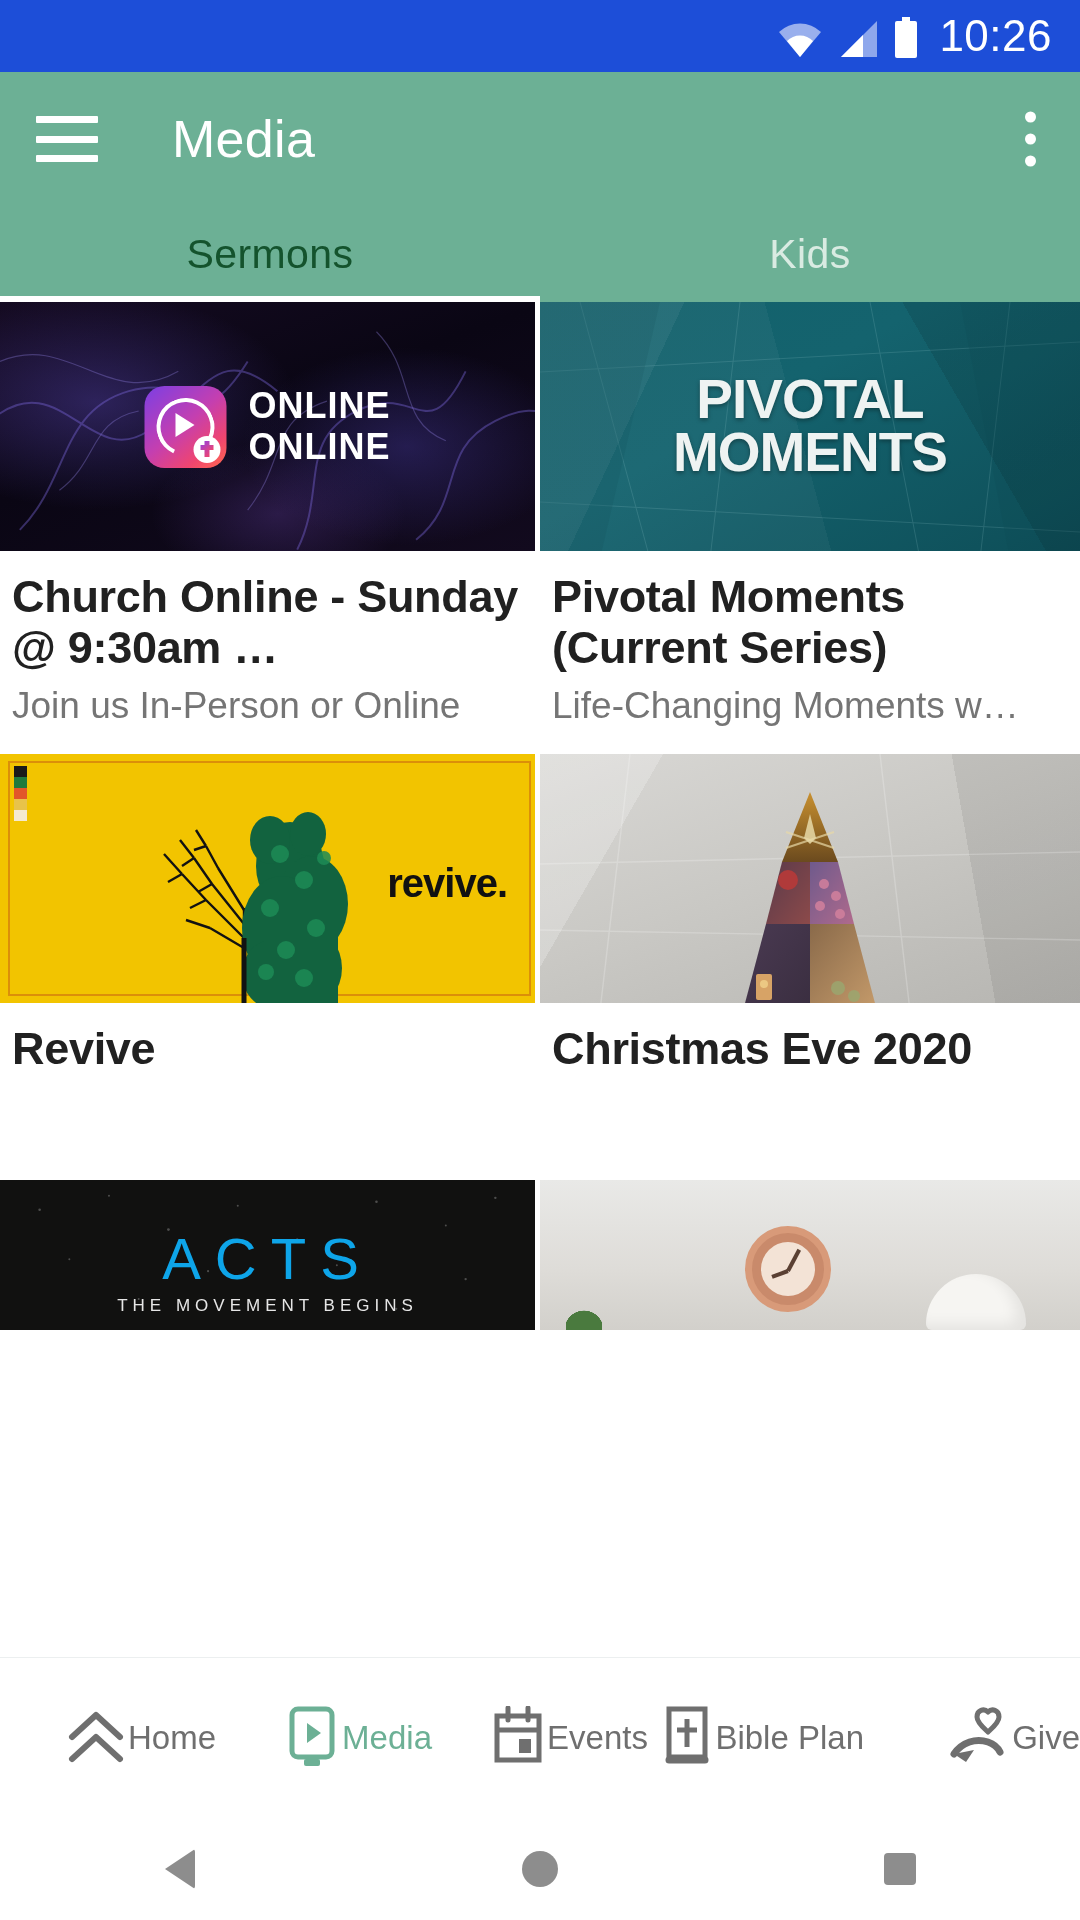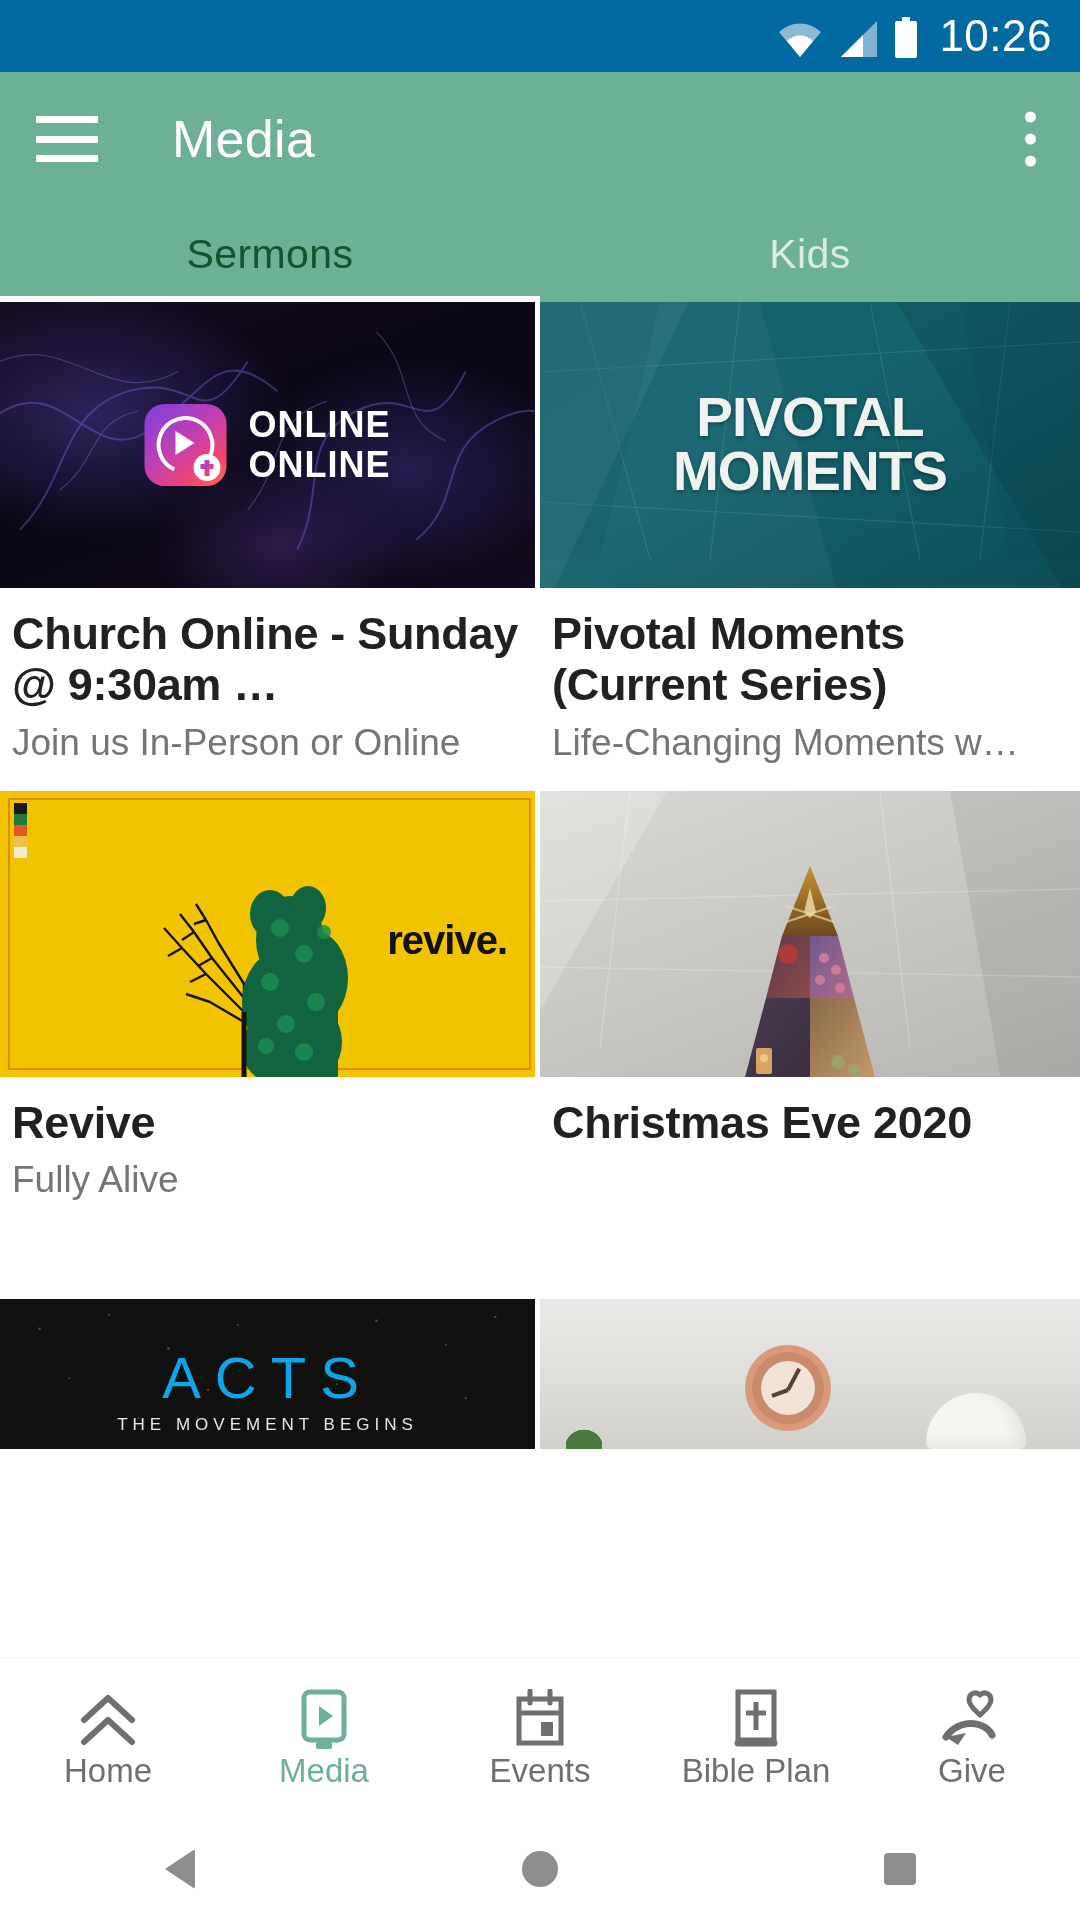--- a/index.html
+++ b/index.html
@@ -6,21 +6,21 @@
   html,body { width:1080px; height:1920px; }
   body {
     font-family:"Liberation Sans", sans-serif;
     background:#ffffff;
     overflow:hidden;
     position:relative;
   }
 
   
   .status-bar{
-    height:72px; background:#0369a1;
+    height:72px; background:#1d4ed8;
     display:flex; align-items:center; justify-content:flex-end;
     padding:0 28px 0 0; gap:14px;
   }
   .sb-icons{ display:flex; align-items:flex-end; gap:14px; height:46px; }
   .ic-wifi{ width:46px; height:40px; position:relative; }
   .ic-wifi svg,.ic-cell svg,.ic-batt svg{ display:block; }
   .sb-time{
     color:#ffffff; font-size:44px; letter-spacing:0.5px;
     font-family:"Liberation Sans", sans-serif; line-height:1;
     margin-left:6px;
@@ -64,21 +64,21 @@
 
   
   .content{
     position:absolute; top:302px; left:0; right:0; bottom:163px;
     background:#ffffff; overflow:hidden;
   }
   .row{ display:flex; width:100%; }
   .cell{ width:50%; position:relative; }
 
   .thumb{
-    width:100%; height:286px; position:relative; overflow:hidden;
+    width:100%; height:249px; position:relative; overflow:hidden;
     background:#222;
   }
   .thumb.sep-right{ border-right:5px solid #ffffff; }
 
   .meta{ padding:20px 16px 0 12px; }
   .card-title{
     font-size:45px; font-weight:700; color:#212121; line-height:1.14;
     letter-spacing:-0.3px;
   }
   .card-sub{
@@ -211,22 +211,22 @@
     background:radial-gradient(circle at 50% 100%, #4a7a3e 0 55%, transparent 56%);
   }
 
   
   .bottom-nav{
     position:absolute; left:0; right:0; bottom:103px; height:160px;
     background:#ffffff; border-top:1px solid #eceff0;
     display:flex; align-items:center;
   }
   .nav-item{
-    flex:1; display:flex; flex-direction:column; align-items:center;
-    justify-content:center; cursor:pointer;
+    flex:1; display:flex; flex-direction:row; align-items:center;
+    justify-content:flex-end; cursor:pointer;
   }
   .nav-ico{ height:66px; display:flex; align-items:center; justify-content:center; }
   .nav-label{ font-size:33px; color:#6f6f6f; line-height:1; }
   .nav-item.active .nav-label{ color:#6cb095; }
 
   
   .android-nav{
     position:absolute; left:0; right:0; bottom:0; height:103px;
     background:#ffffff; display:flex; align-items:center;
   }
@@ -400,21 +400,20 @@
               <circle cx="210" cy="190" r="9"></circle>
             <circle cx="172" cy="184" r="8"></circle>
               <circle cx="230" cy="70" r="7"></circle>
           </g>
           <path d="M150,215 L150,150" stroke="#121212" stroke-width="5" fill="none"></path>
         </svg>
         <div class="rv-word">revive.</div>
       </div>
       <div class="meta">
         <div class="card-title">Revive</div>
-        <div class="card-sub">Fully Alive</div>
       </div>
     </div>
 
     <div class="cell">
       <div class="thumb t-xmas">
         <svg style="position:absolute;inset:0;opacity:.3" viewBox="0 0 540 257" preserveAspectRatio="none">
           <g stroke="#ffffff" stroke-width="1.4" fill="none" opacity="0.7">
             <path d="M0,110 L540,98"></path>
               <path d="M0,176 L540,186"></path>
             <path d="M90,0 L60,257"></path>

